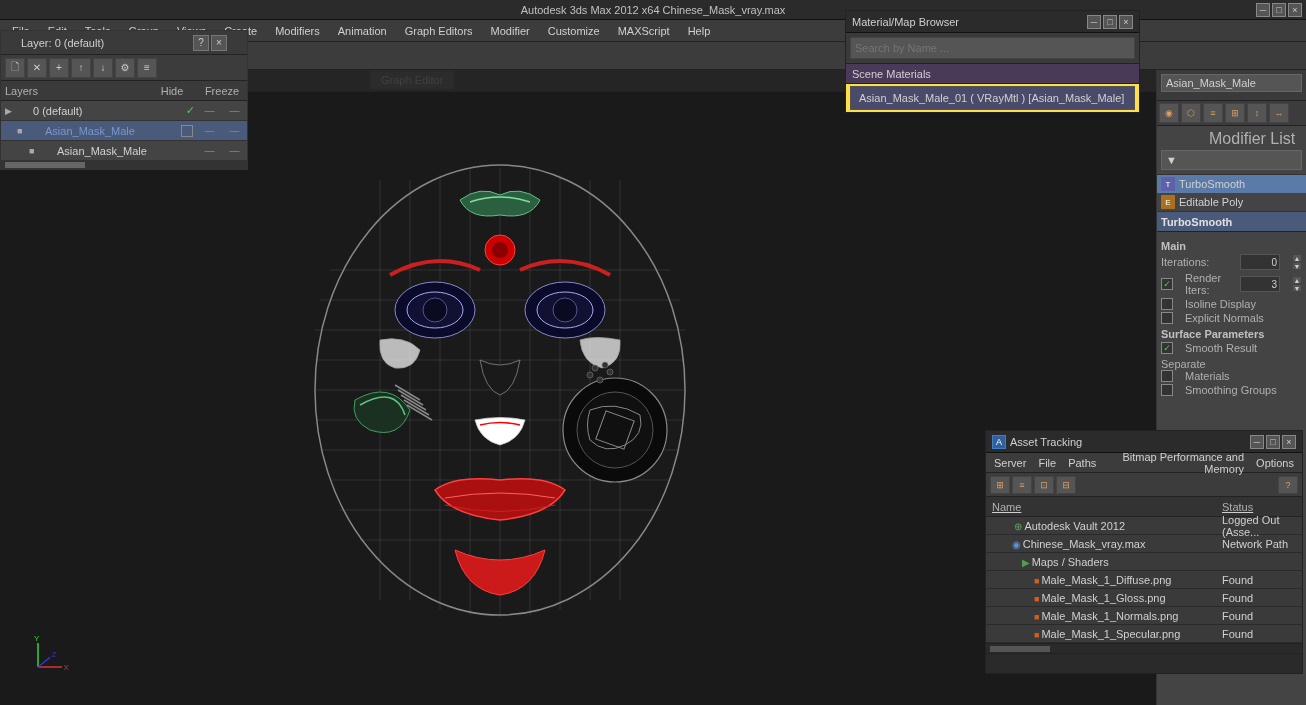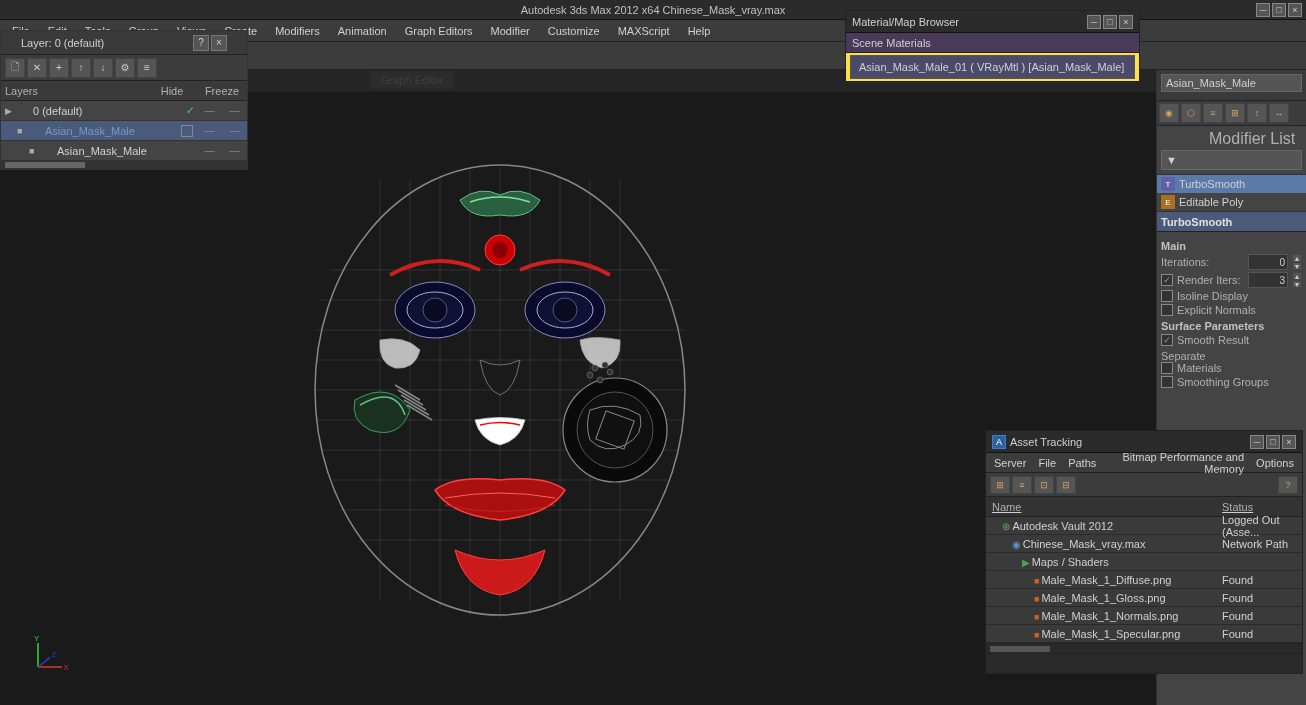--- a/index.html
+++ b/index.html
@@ -304,21 +304,21 @@
     .param-section-title {
       color: #c0c0c0;
       font-weight: bold;
       margin: 4px 0 2px 0;
       font-size: 11px;
     }
     .param-row {
       display: flex;
       align-items: center;
       margin-bottom: 2px;
-      gap: 4px;
+      gap: 12px;
     }
     .param-label {
       color: #b0b0b0;
       font-size: 11px;
       flex: 1;
     }
     .param-value {
       background: #333;
       border: 1px solid #555;
       width: 40px;
@@ -338,21 +338,21 @@
       border: 1px solid #444;
       display: flex; align-items: center; justify-content: center;
       font-size: 7px;
       cursor: pointer;
       color: #ccc;
       line-height: 1;
     }
     .checkbox-row {
       display: flex;
       align-items: center;
-      gap: 4px;
+      gap: 12px;
       margin-bottom: 2px;
     }
     .checkbox-box {
       width: 12px; height: 12px;
       border: 1px solid #888;
       background: #333;
       display: flex; align-items: center; justify-content: center;
       font-size: 9px;
       color: #60c060;
       cursor: pointer;
@@ -516,21 +516,21 @@
       color: #d0d0d0;
       font-size: 11px;
       white-space: nowrap;
       overflow: hidden;
     }
     .asset-row-status {
       width: 80px;
       color: #d0d0d0;
       font-size: 11px;
     }
-    .asset-indent1 { padding-left: 16px; }
+    .asset-indent1 { padding-left: 28px; }
     .asset-indent2 { padding-left: 26px; }
     .asset-indent3 { padding-left: 36px; }
     .asset-icon-vault { color: #60a060; font-size: 10px; margin-right: 2px; }
     .asset-icon-file { color: #6090d0; font-size: 10px; margin-right: 2px; }
     .asset-icon-map { color: #50a050; font-size: 10px; margin-right: 2px; }
     .asset-icon-texture { color: #d06020; font-size: 9px; margin-right: 2px; }
     .asset-scrollbar-h {
       height: 10px;
       background: #2a2a2a;
       border-top: 1px solid #222;
@@ -879,20 +879,23 @@
 
 <div class="mat-browser">
   <div class="mat-browser-title">
     <span>Material/Map Browser</span>
     <div style="display:flex;gap:2px;">
       <div class="title-btn">─</div>
       <div class="title-btn">□</div>
       <div class="title-btn">×</div>
     </div>
   </div>
+  <div class="mat-search-row">
+    <input class="mat-browser-search" type="text" placeholder="Search by Name ..." style="">
+  </div>
   <div class="scene-materials-header">
     <span>Scene Materials</span>
   </div>
   <div class="scene-material-item">
     <span class="scene-material-text">Asian_Mask_Male_01 ( VRayMtl ) [Asian_Mask_Male]</span>
   </div>
 </div>
 
 <div class="asset-tracking">
   <div class="asset-title-bar">

